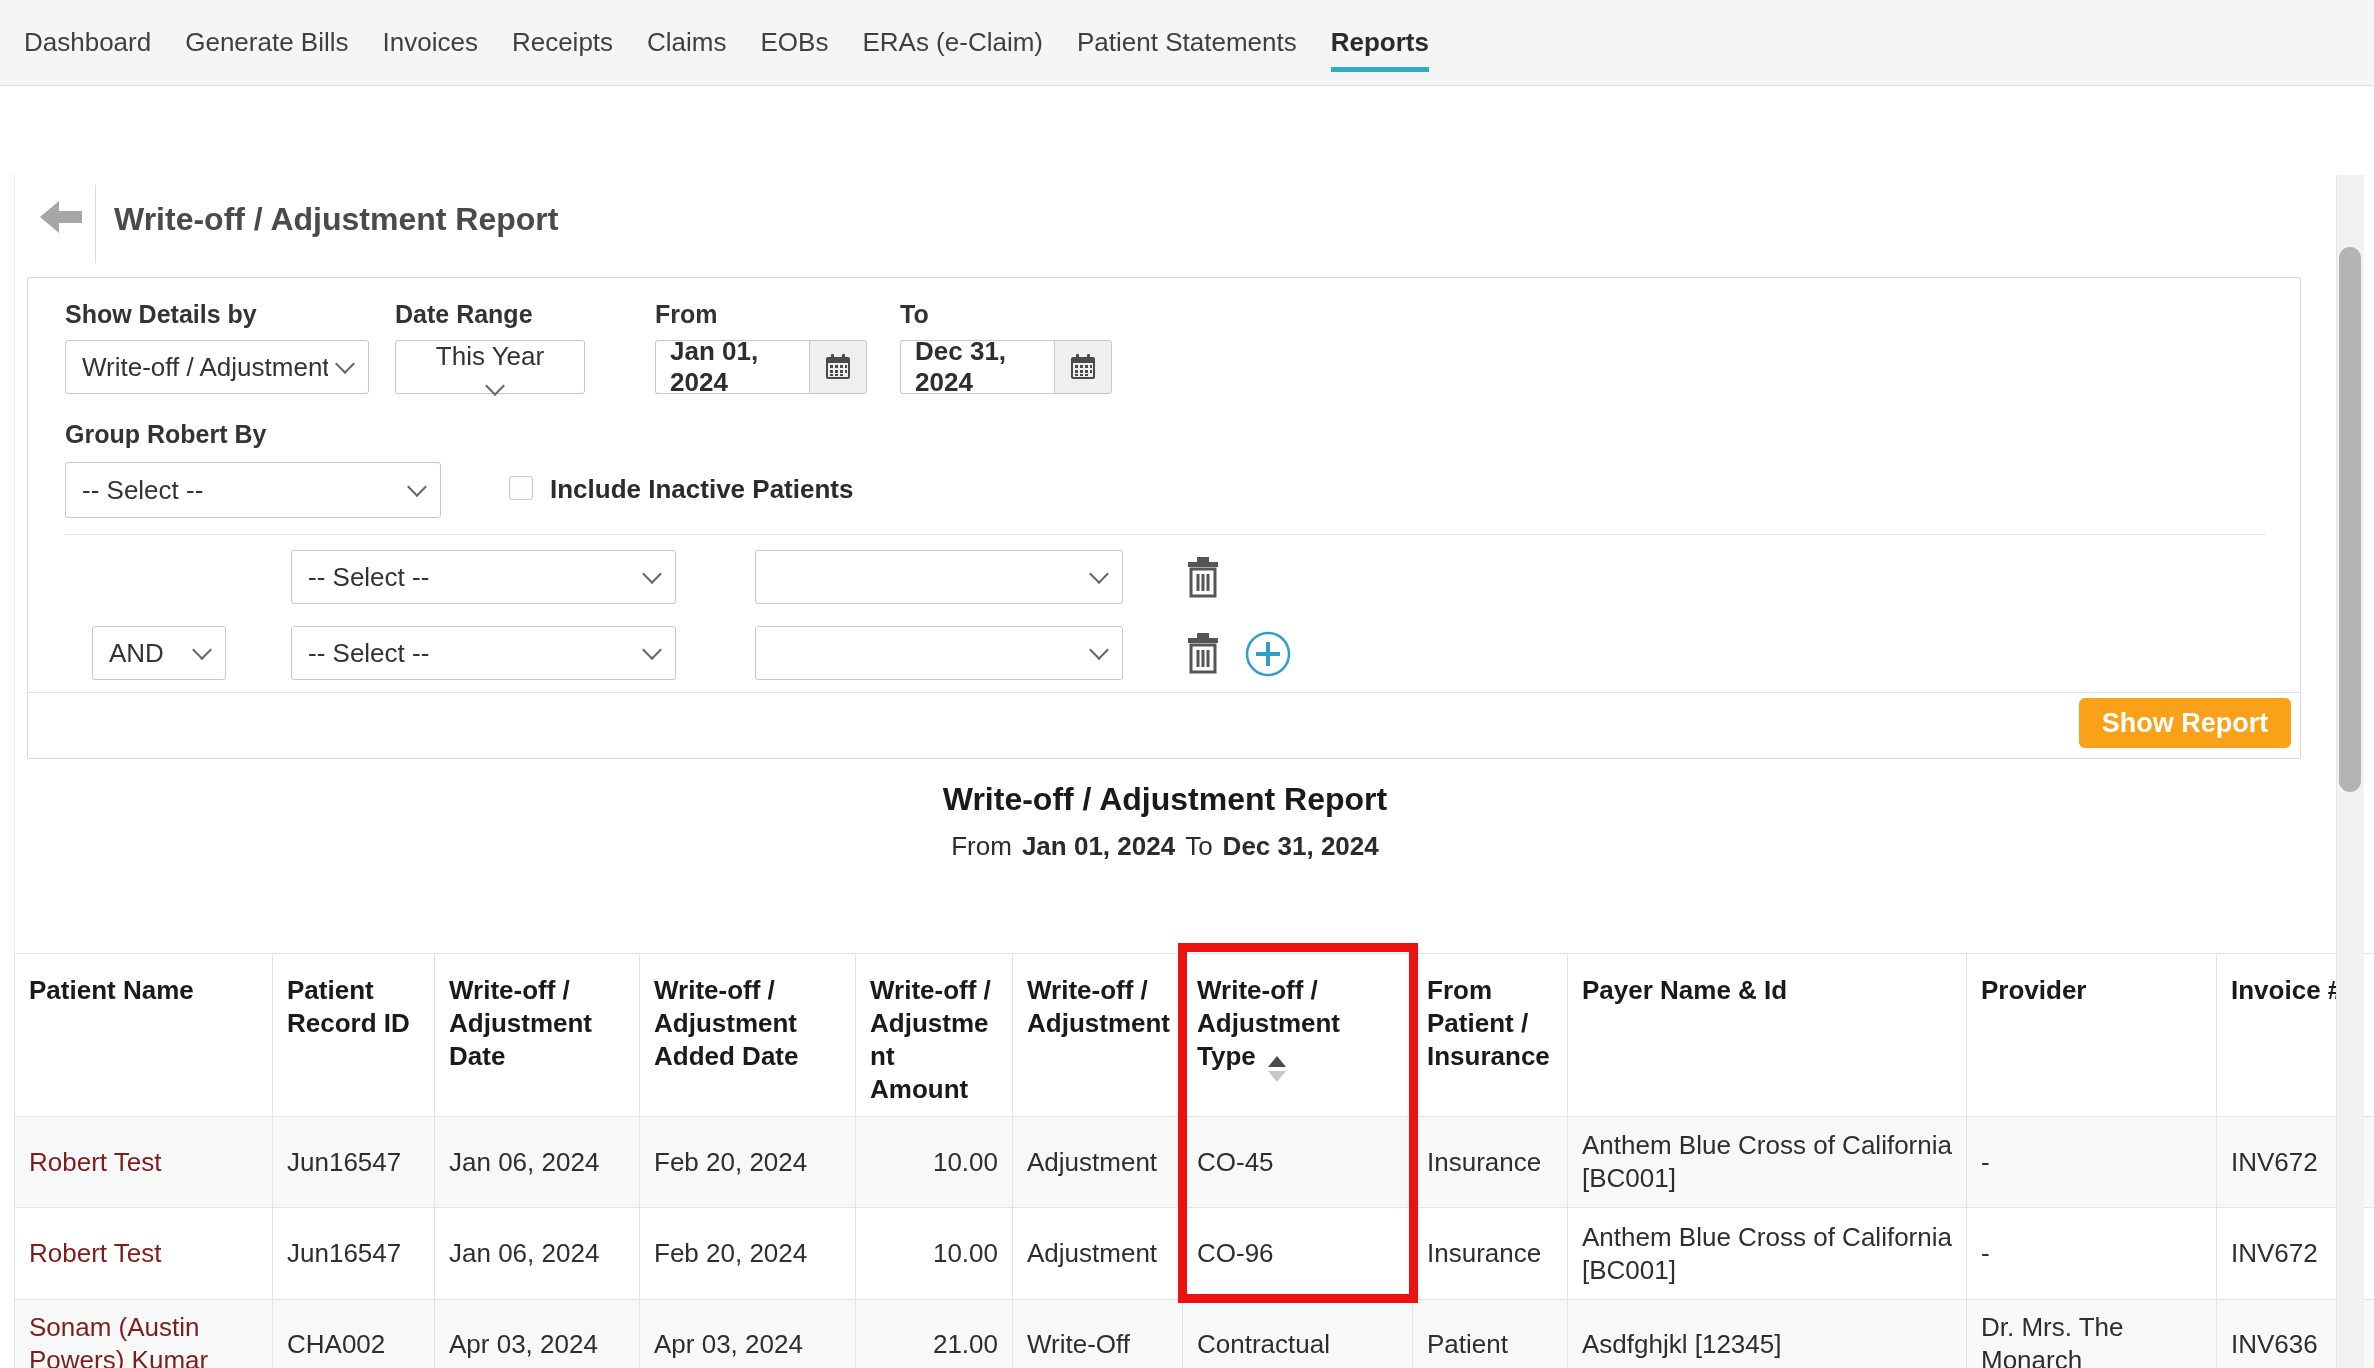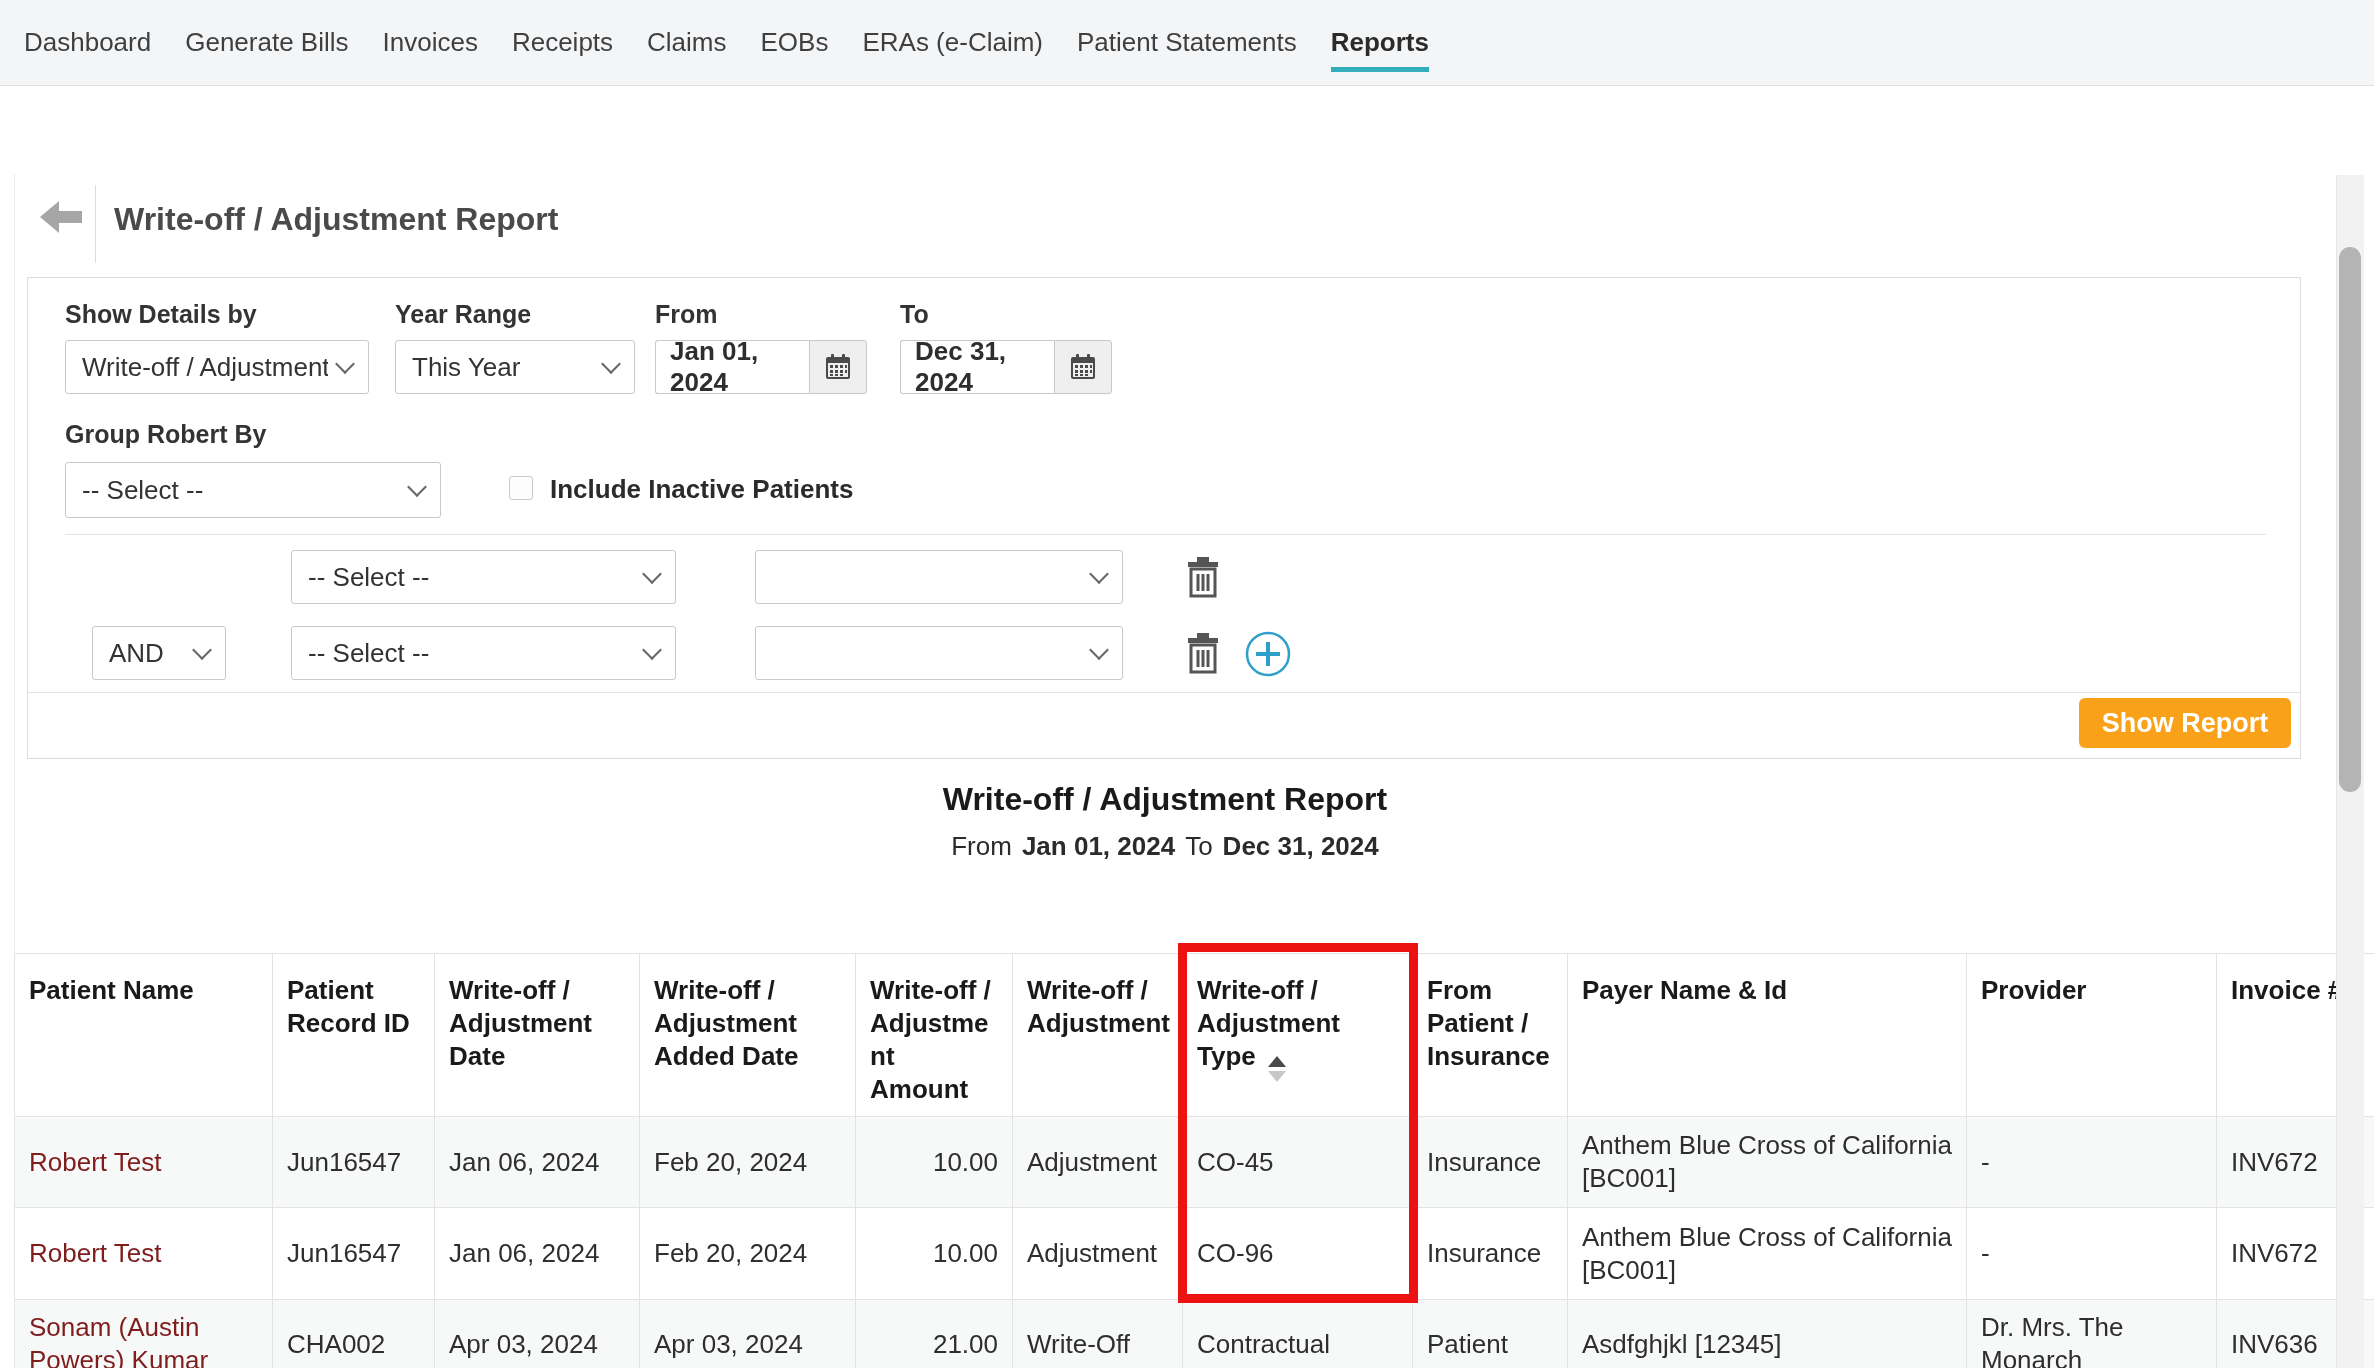--- a/index.html
+++ b/index.html
@@ -114,29 +114,29 @@
   <div class="back-btn">
     <svg width="46" height="36" viewBox="0 0 46 36">
       <path d="M44 12 L21 12 L21 2 L2 18 L21 34 L21 24 L44 24 Z" fill="#A6A6A6"></path>
     </svg>
   </div>
   <div class="head-divider"></div>
   <h1 class="page-title">Write-off / Adjustment Report</h1>
 
   <section class="filter-card">
     <div class="flabel" style="left:37px; top:22px;">Show Details by</div>
-    <div class="flabel" style="left:367px; top:22px;">Year Range</div>
+    <div class="flabel" style="left:367px; top:22px;">Date Range</div>
     <div class="flabel" style="left:627px; top:22px;">From</div>
     <div class="flabel" style="left:872px; top:22px;">To</div>
 
     <div class="sel" style="left:37px; top:62px; width:304px;">
       <span class="val">Write-off / Adjustment</span>
       <span class="chev"></span>
     </div>
-    <div class="sel" style="left:367px; top:62px; width:240px;">
+    <div class="sel" style="left:367px; top:62px; width:190px;flex-direction:column;">
       <span class="val">This Year</span>
       <span class="chev"></span>
     </div>
 
     <div class="datebox" style="left:627px; top:62px;">
       <div class="dval">Jan 01, 2024</div>
       <div class="calbtn">
         <svg width="28" height="28" viewBox="0 0 28 28">
           <rect x="2" y="4" width="24" height="22" rx="2" fill="#4A4A4A"></rect>
           <rect x="7" y="1" width="3" height="6" rx="1" fill="#4A4A4A"></rect>

